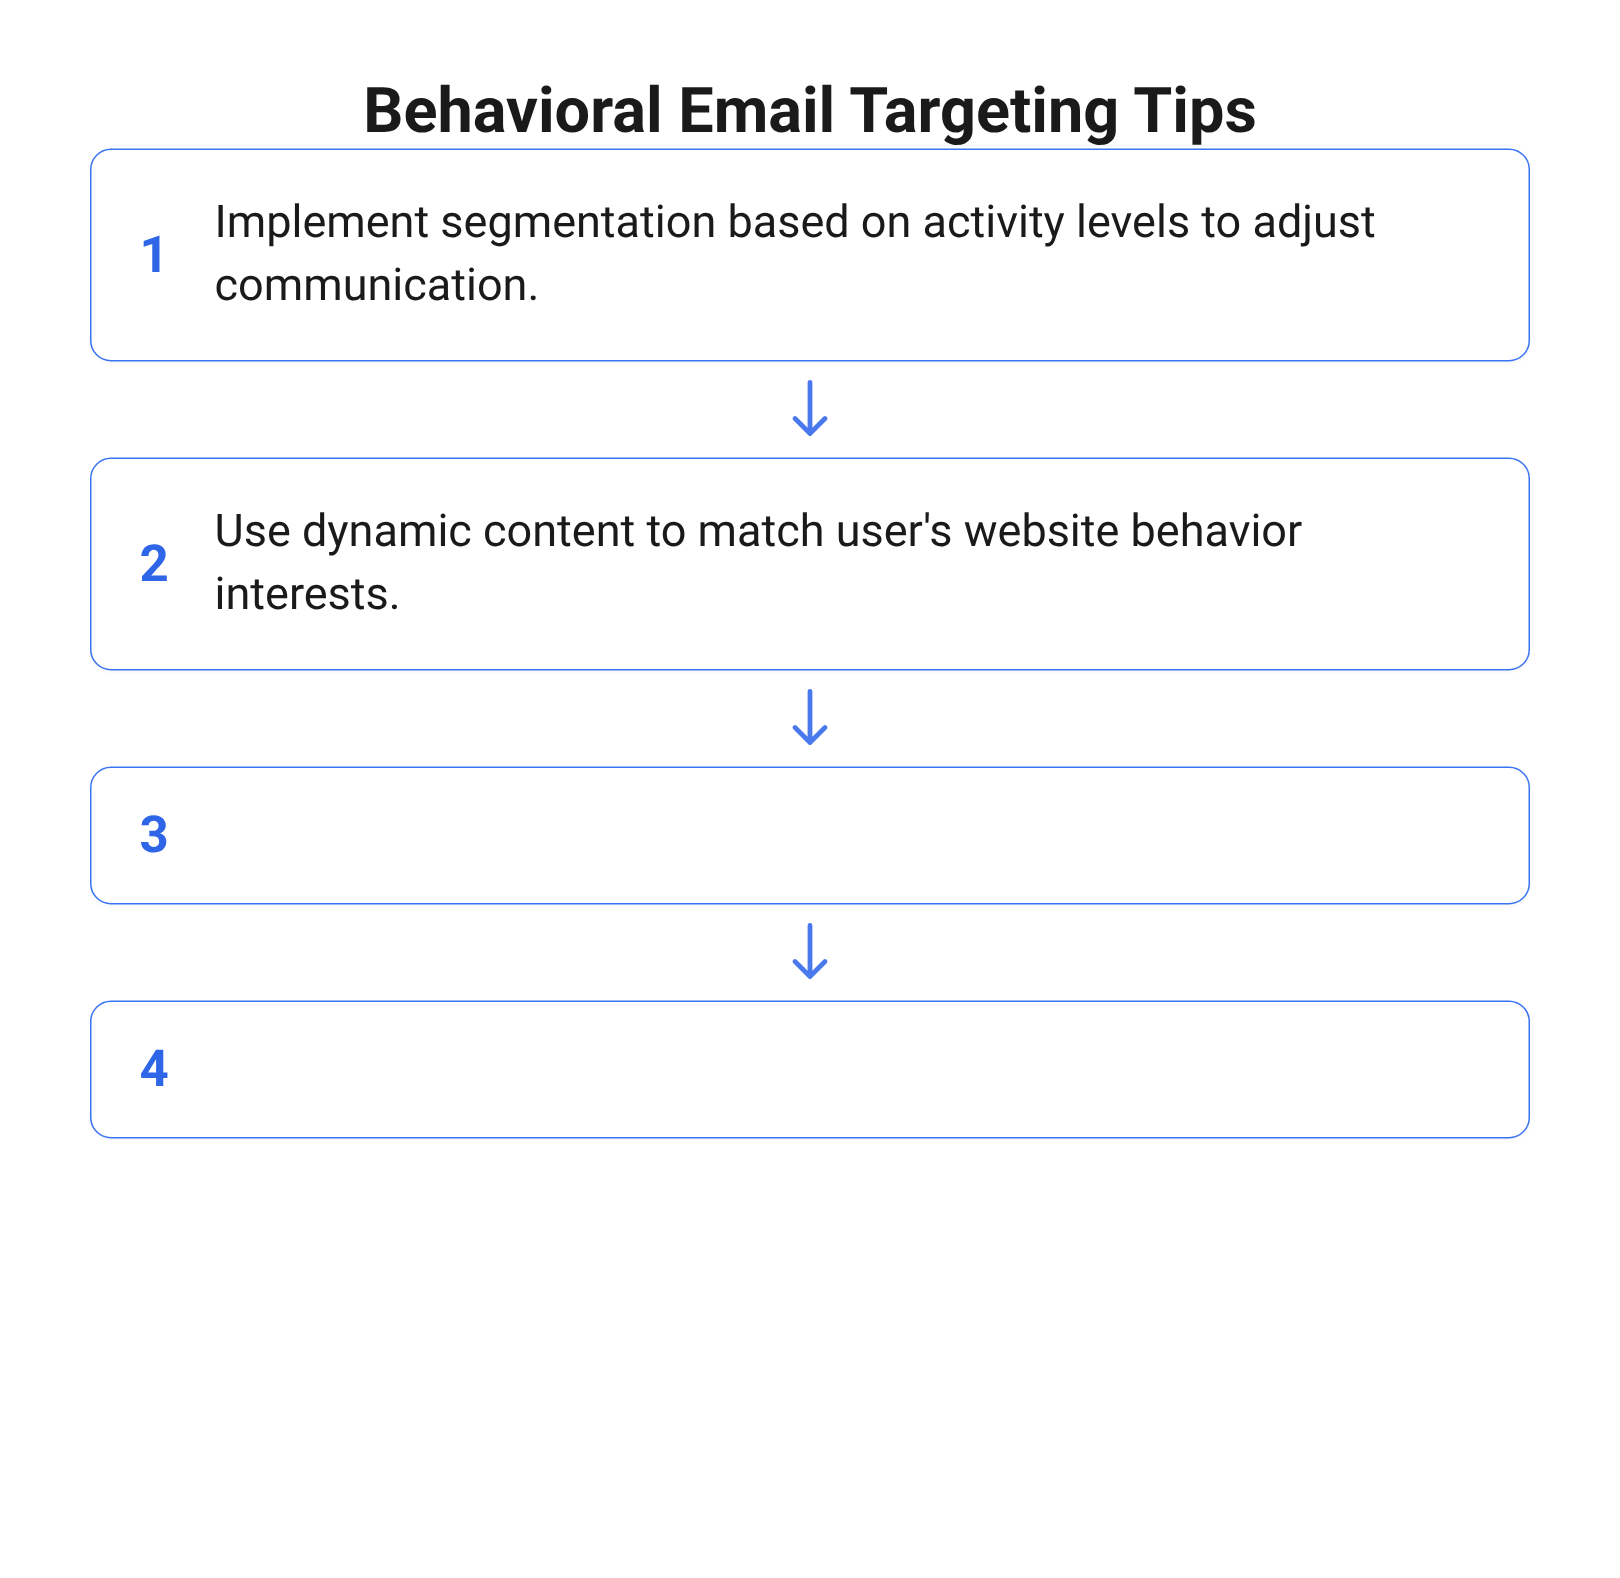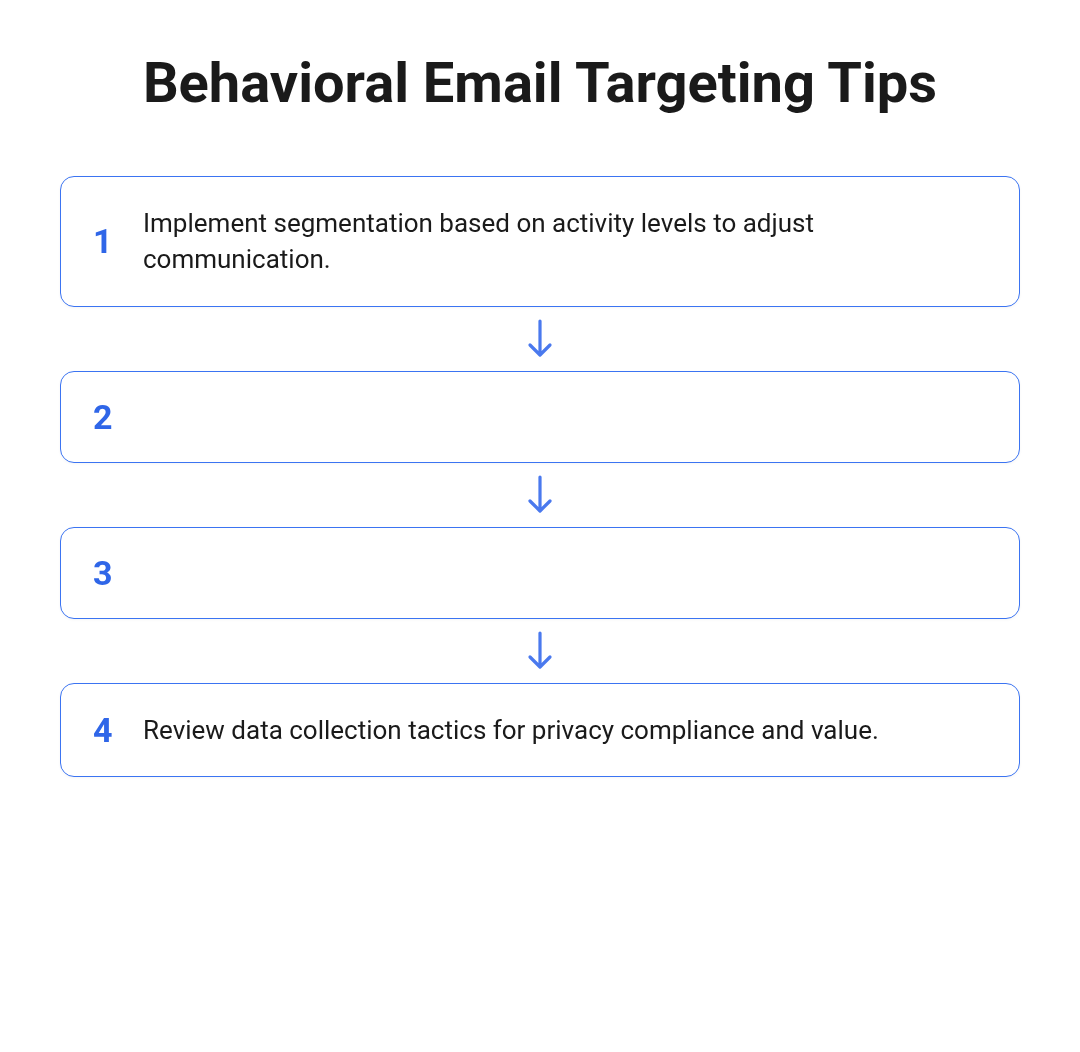--- a/index.html
+++ b/index.html
@@ -5,24 +5,23 @@
   * { box-sizing: border-box; margin: 0; padding: 0; }
   html, body { width: 1080px; height: 1052px; }
   body {
     font-family: -apple-system, BlinkMacSystemFont, "Segoe UI", Roboto, "Helvetica Neue", Arial, sans-serif;
     background: #ffffff;
     color: #1a1a1a;
     padding: 50px 60px;
   }
   .title {
     text-align: center;
-    font-size: 56px;
+    font-size: 42px;
     font-weight: 700;
     color: #1a1a1a;
-    margin-bottom: 60px;
   }
   .steps {
     display: flex;
     flex-direction: column;
     align-items: stretch;
   }
   .step-card {
     display: flex;
     align-items: center;
     gap: 22px;
@@ -34,21 +33,21 @@
   }
   .step-number {
     font-size: 34px;
     font-weight: 700;
     color: #2f66e8;
     min-width: 28px;
     text-align: left;
     line-height: 1;
   }
   .step-text {
-    font-size: 26px;
+    font-size: 30px;
     line-height: 1.4;
     color: #1a1a1a;
     flex: 1;
   }
   .arrow-wrap {
     display: flex;
     justify-content: center;
     align-items: center;
     height: 64px;
   }
@@ -67,36 +66,36 @@
   </div>
 
   <div class="arrow-wrap">
     <svg width="32" height="44" viewBox="0 0 32 44" fill="none">
       <path d="M16 4 L16 36 M6 28 L16 38 L26 28" stroke="#4a79ee" stroke-width="3.2" stroke-linecap="round" stroke-linejoin="round"></path>
     </svg>
   </div>
 
   <div class="step-card">
     <div class="step-number">2</div>
+    <div class="step-text">Use dynamic content to match user's website behavior interests.</div>
   </div>
 
   <div class="arrow-wrap">
     <svg width="32" height="44" viewBox="0 0 32 44" fill="none">
       <path d="M16 4 L16 36 M6 28 L16 38 L26 28" stroke="#4a79ee" stroke-width="3.2" stroke-linecap="round" stroke-linejoin="round"></path>
     </svg>
   </div>
 
   <div class="step-card">
     <div class="step-number">3</div>
   </div>
 
   <div class="arrow-wrap">
     <svg width="32" height="44" viewBox="0 0 32 44" fill="none">
       <path d="M16 4 L16 36 M6 28 L16 38 L26 28" stroke="#4a79ee" stroke-width="3.2" stroke-linecap="round" stroke-linejoin="round"></path>
     </svg>
   </div>
 
   <div class="step-card">
     <div class="step-number">4</div>
-    <div class="step-text">Review data collection tactics for privacy compliance and value.</div>
   </div>
 
 </div>
 
 </body></html>

